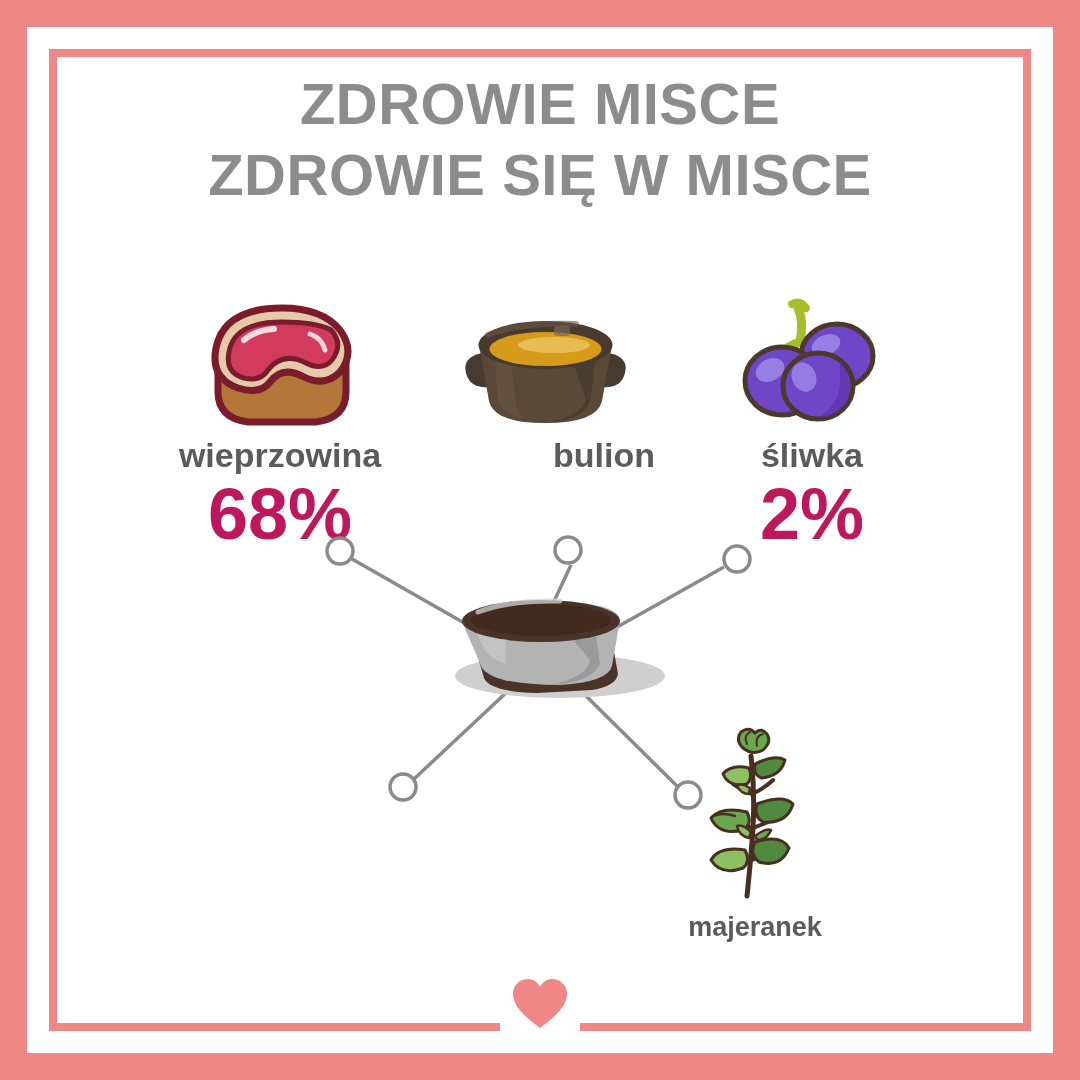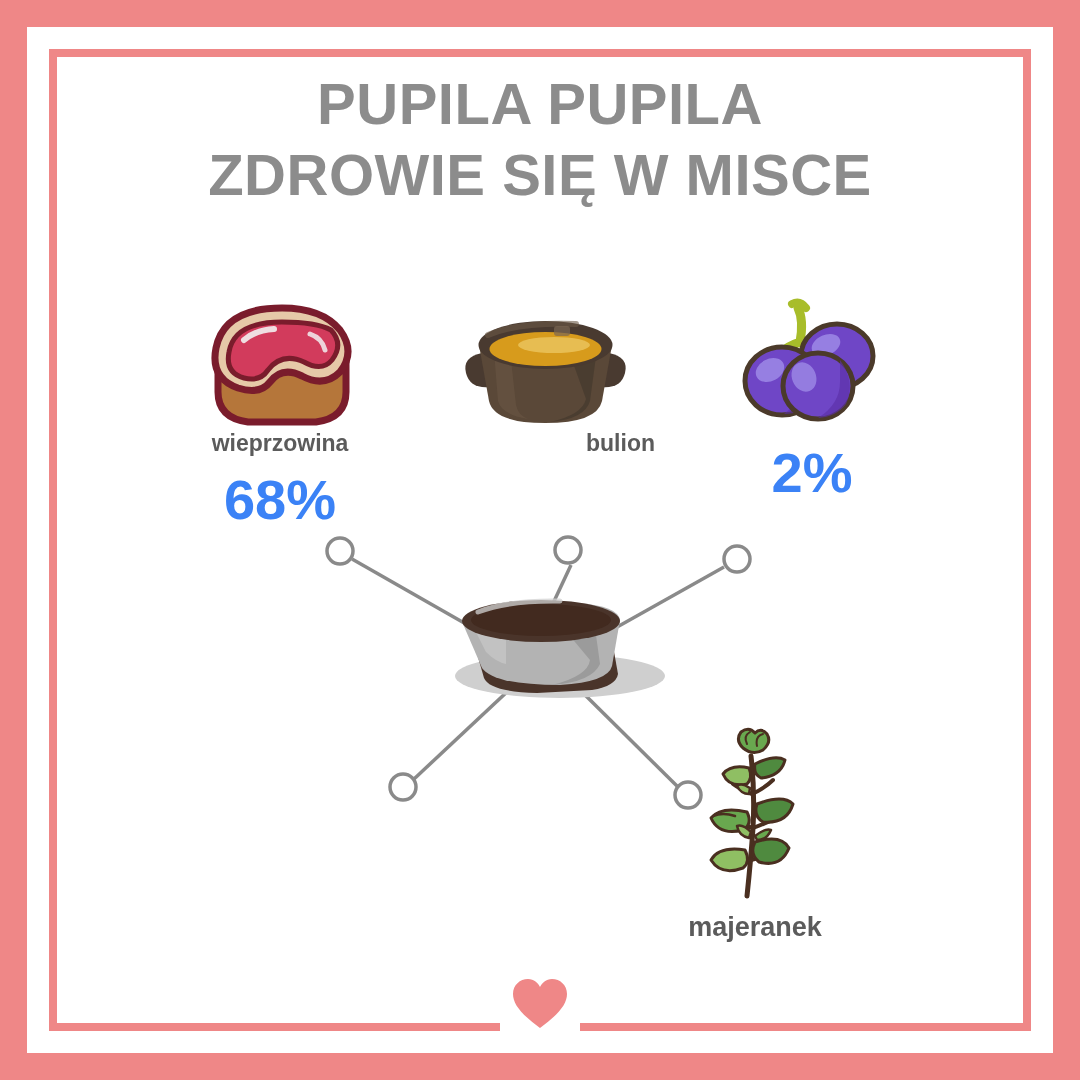--- a/index.html
+++ b/index.html
@@ -75,30 +75,31 @@
   }
   .ing-art {
     position: relative;
     height: 140px;
     display: flex;
     align-items: flex-end;
     justify-content: center;
   }
   .ing-label {
     color: #5b5b5b;
-    font-size: 23px;
-    font-weight: bold;
+    font-size: 34px;
+    font-weight: bold;
+    margin-top: 6px;
     white-space: nowrap;
   }
   .ing-pct {
-    color: #3b82f6;
-    font-size: 56px;
+    color: #be185d;
+    font-size: 72px;
     font-weight: bold;
     line-height: 1.05;
-    margin-top: 14px;
+    margin-top: 2px;
   }
 
   #ing-pork   { left: 170px; top: 290px; width: 220px; }
   #ing-broth  { left: 435px; top: 290px; width: 220px; text-align: right; }
   #ing-plum   { left: 702px; top: 290px; width: 220px; }
 
   
   .ingredient-b {
     position: absolute;
     text-align: center;
@@ -126,21 +127,21 @@
     left: 0; top: 0;
     width: 1080px; height: 1080px;
   }
 </style>
 </head>
 <body>
 
 <div id="canvas">
 
   <div class="title">
-    <span class="title-line">PUPILA PUPILA</span>
+    <span class="title-line">ZDROWIE MISCE</span>
     <span class="title-line">ZDROWIE SIĘ W MISCE</span>
   </div>
 
   <div class="ingredient" id="ing-pork">
     <div class="ing-art">
       <svg width="165" height="130" viewBox="0 0 165 130" aria-hidden="true">
 
         <path d="M20 55 L20 92 Q20 118 50 122 L118 122 Q148 118 148 92 L148 55 Z" fill="#b5763a" stroke="#7a1c2c" stroke-width="7" stroke-linejoin="round"></path>
 
         <path d="M84 8 Q26 8 18 48 Q12 78 40 88 Q62 95 72 82 Q84 66 104 76
@@ -196,20 +197,21 @@
 
         <ellipse cx="42" cy="91" rx="37" ry="34" fill="#6f46c6" stroke="#4b3a2a" stroke-width="5"></ellipse>
         <ellipse cx="30" cy="80" rx="15" ry="11" fill="#9d8ae6" opacity="0.85" transform="rotate(-28 30 80)"></ellipse>
         <path d="M60 68 Q76 86 70 110 Q62 124 44 124 Q62 110 60 92 Z" fill="#5b2fa8" opacity="0.6"></path>
 
         <ellipse cx="78" cy="96" rx="35" ry="33" fill="#6f46c6" stroke="#4b3a2a" stroke-width="5"></ellipse>
         <path d="M100 70 Q116 92 106 114 Q96 127 78 128 Q100 114 100 92 Z" fill="#5b2fa8" opacity="0.65"></path>
         <ellipse cx="64" cy="87" rx="12" ry="15" fill="#9d8ae6" opacity="0.8" transform="rotate(-22 64 87)"></ellipse>
       </svg>
     </div>
+    <div class="ing-label">śliwka</div>
     <div class="ing-pct">2%</div>
   </div>
 
   <svg id="diagram-svg" viewBox="0 0 1080 1080">
     <g stroke="#8a8a8a" stroke-width="3.5" fill="none">
       <line x1="352" y1="559" x2="487" y2="636"></line>
       <line x1="571" y1="565" x2="549" y2="612"></line>
       <line x1="724" y1="567" x2="610" y2="631"></line>
       <line x1="414" y1="779" x2="509" y2="690"></line>
       <line x1="678" y1="787" x2="580" y2="690"></line>

